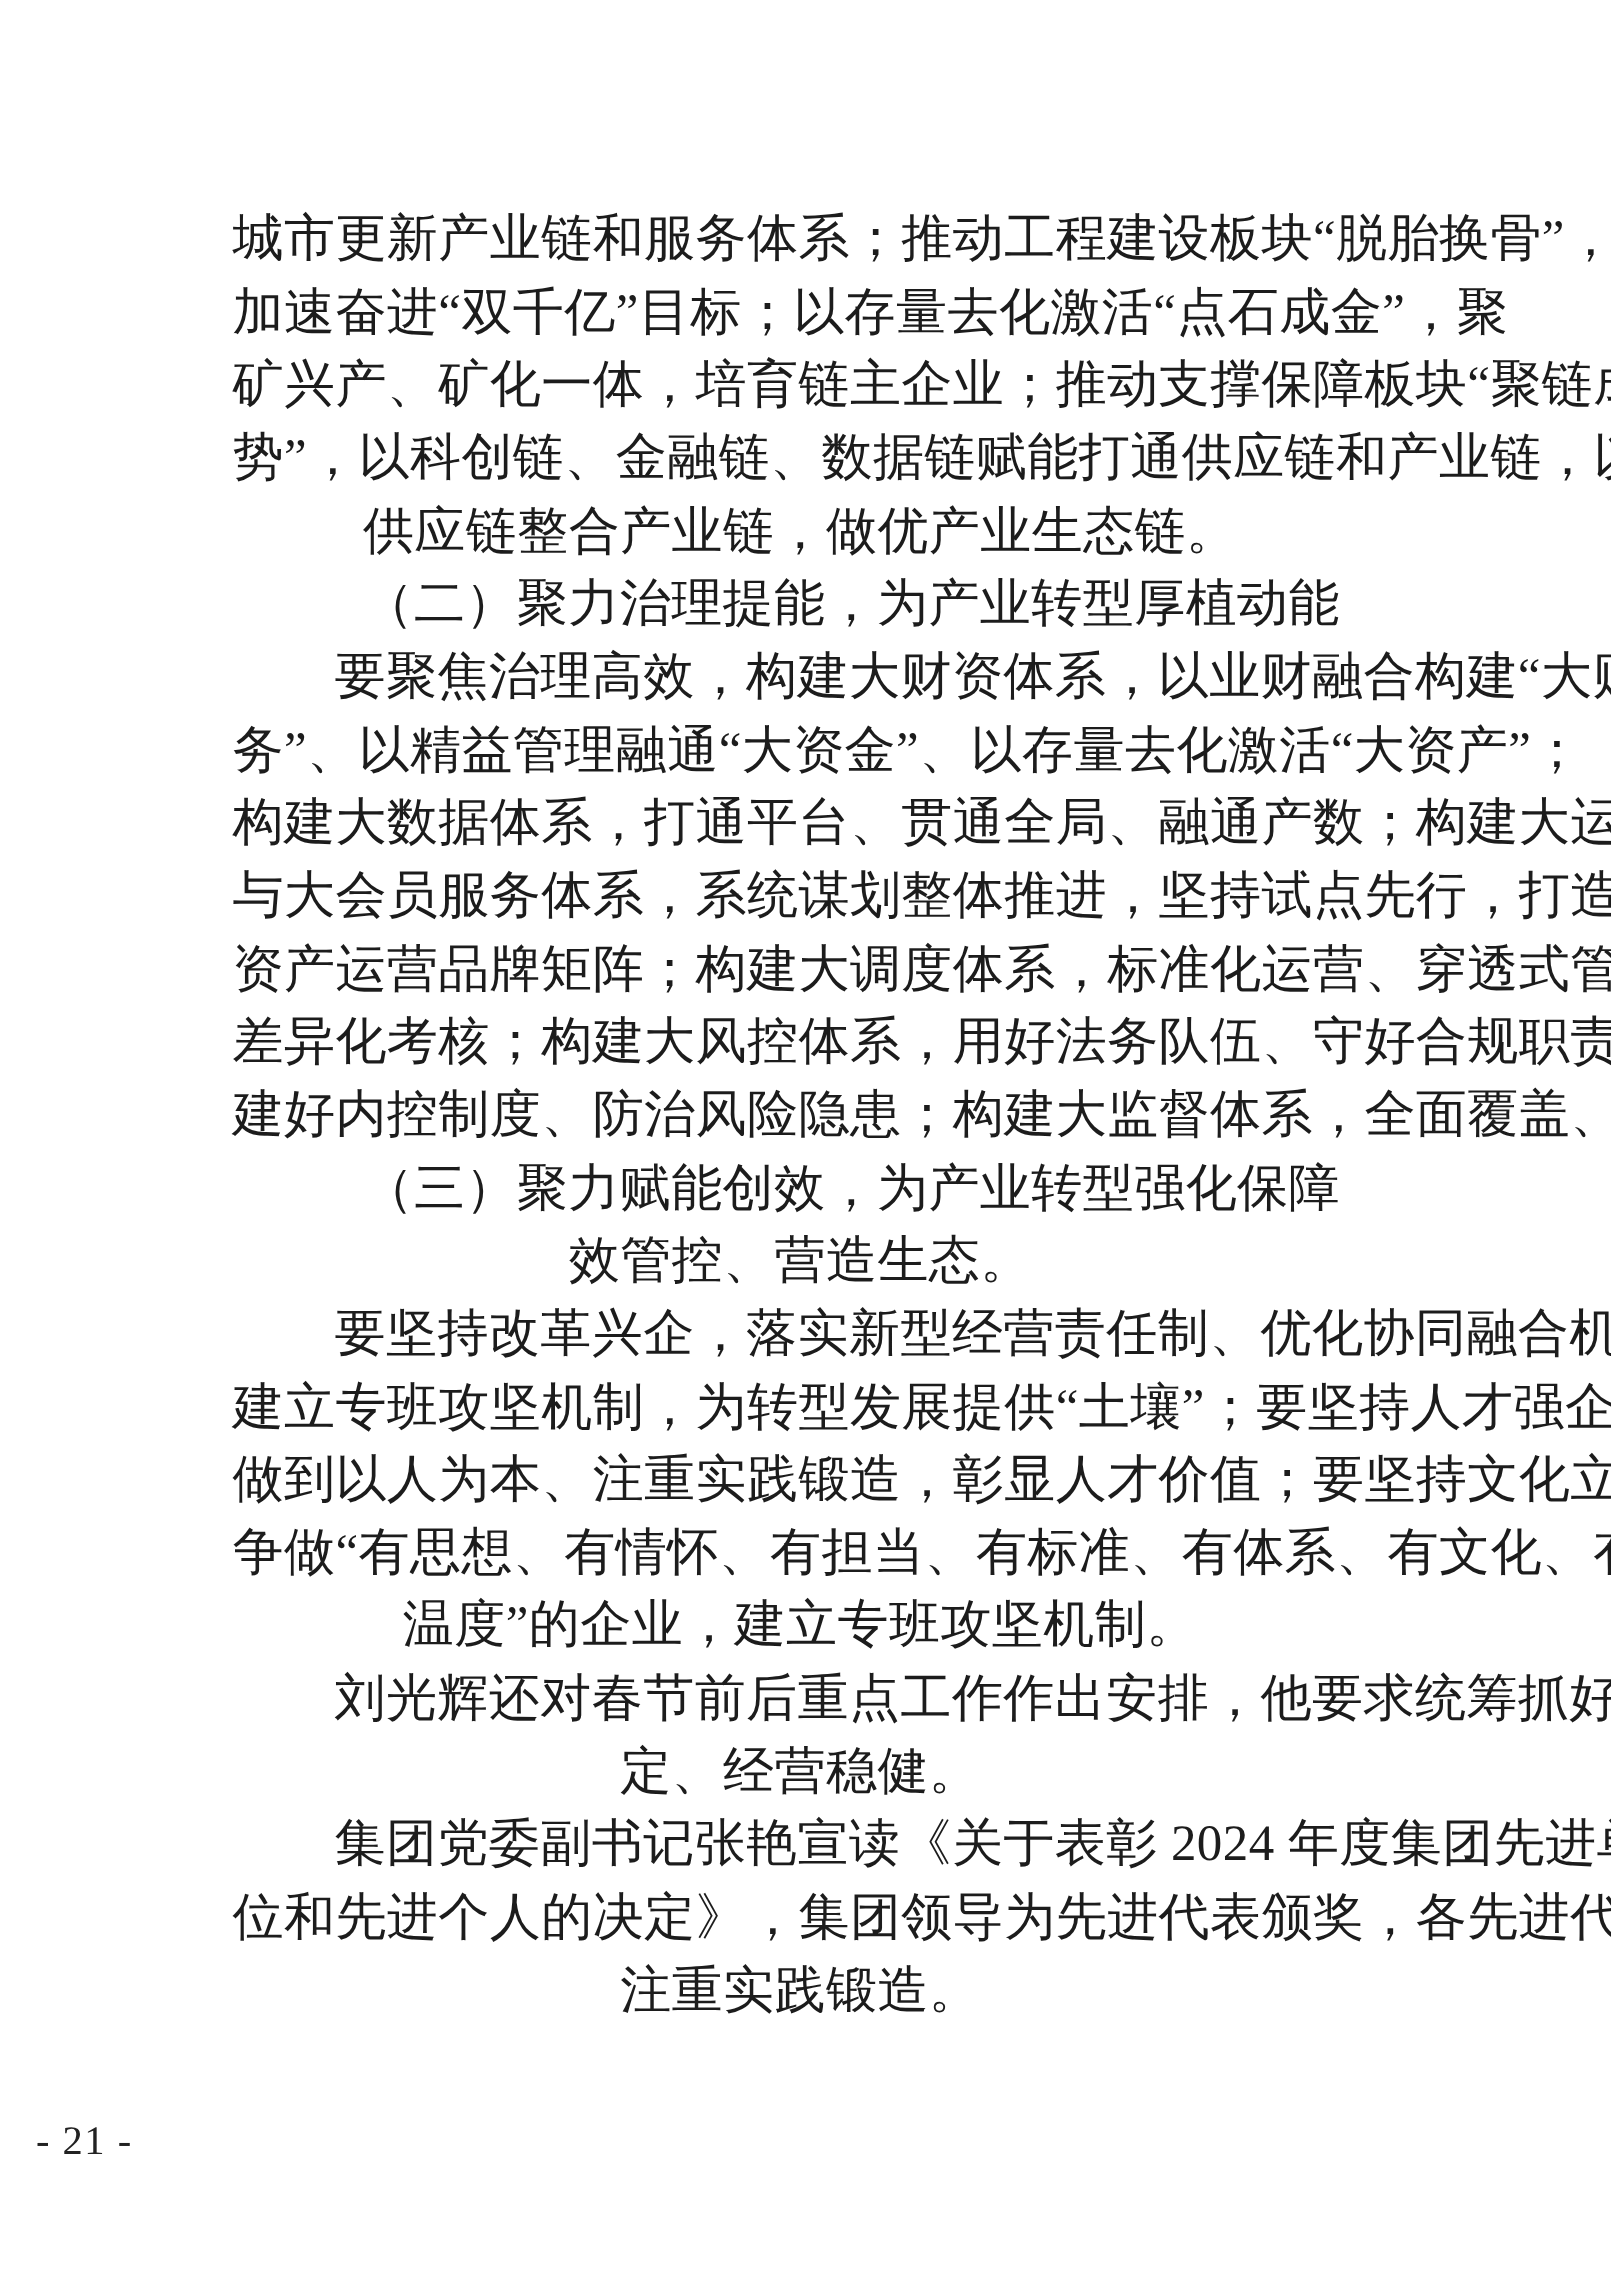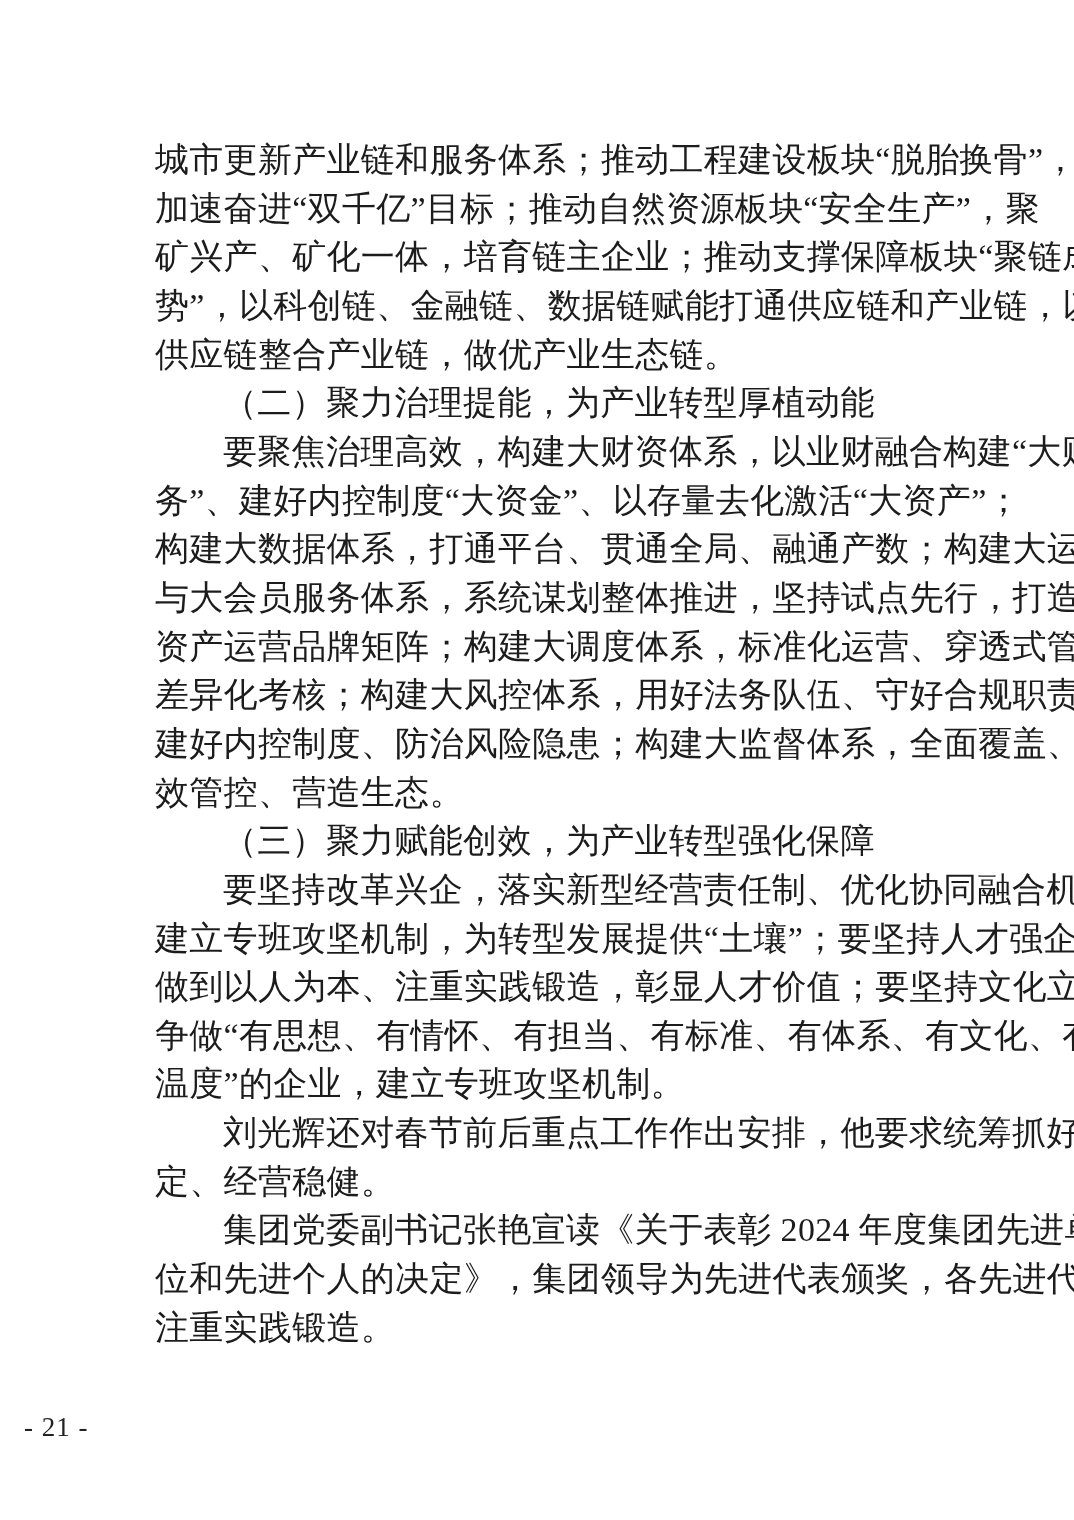--- a/index.html
+++ b/index.html
@@ -14,20 +14,21 @@
     background: #ffffff;
     color: #1c1c1c;
     font-family: "Liberation Serif", "DejaVu Serif", serif;
     overflow: hidden;
   }
   .textblock {
     position: absolute;
     left: 155px;
     top: 136px;
     width: 757px;
+    text-align: center;
   }
   .line {
     height: 48.66px;
     line-height: 48.66px;
     font-size: 34px;
     letter-spacing: 0.3px;
     white-space: nowrap;
   }
   .indent {
     text-indent: 68px;
@@ -48,34 +49,34 @@
     color: #222222;
     padding-left: 24px;
   }
 </style>
 </head>
 <body>
 
 <div class="page">
   <div class="textblock">
     <div class="line">城市更新产业链和服务体系；推动工程建设板块“脱胎换骨”，</div>
-    <div class="line">加速奋进“双千亿”目标；推动自然资源板块“安全生产”，聚</div>
+    <div class="line">加速奋进“双千亿”目标；以存量去化激活“点石成金”，聚</div>
     <div class="line">矿兴产、矿化一体，培育链主企业；推动支撑保障板块“聚链成</div>
     <div class="line">势”，以科创链、金融链、数据链赋能打通供应链和产业链，以</div>
     <div class="line">供应链整合产业链，做优产业生态链。</div>
     <div class="line indent bold">（二）聚力治理提能，为产业转型厚植动能</div>
     <div class="line indent">要聚焦治理高效，构建大财资体系，以业财融合构建“大财</div>
-    <div class="line">务”、建好内控制度“大资金”、以存量去化激活“大资产”；</div>
+    <div class="line">务”、以精益管理融通“大资金”、以存量去化激活“大资产”；</div>
     <div class="line">构建大数据体系，打通平台、贯通全局、融通产数；构建大运营</div>
     <div class="line">与大会员服务体系，系统谋划整体推进，坚持试点先行，打造轻</div>
     <div class="line">资产运营品牌矩阵；构建大调度体系，标准化运营、穿透式管理、</div>
     <div class="line">差异化考核；构建大风控体系，用好法务队伍、守好合规职责、</div>
     <div class="line">建好内控制度、防治风险隐患；构建大监督体系，全面覆盖、有</div>
+    <div class="line indent bold">（三）聚力赋能创效，为产业转型强化保障</div>
     <div class="line">效管控、营造生态。</div>
-    <div class="line indent bold">（三）聚力赋能创效，为产业转型强化保障</div>
     <div class="line indent">要坚持改革兴企，落实新型经营责任制、优化协同融合机制、</div>
     <div class="line">建立专班攻坚机制，为转型发展提供“土壤”；要坚持人才强企，</div>
     <div class="line">做到以人为本、注重实践锻造，彰显人才价值；要坚持文化立企，</div>
     <div class="line">争做“有思想、有情怀、有担当、有标准、有体系、有文化、有</div>
     <div class="line">温度”的企业，建立专班攻坚机制。</div>
     <div class="line indent">刘光辉还对春节前后重点工作作出安排，他要求统筹抓好一</div>
     <div class="line">定、经营稳健。</div>
     <div class="line indent">集团党委副书记张艳宣读《关于表彰 2024 年度集团先进单</div>
     <div class="line">位和先进个人的决定》，集团领导为先进代表颁奖，各先进代表</div>
     <div class="line">注重实践锻造。</div>

